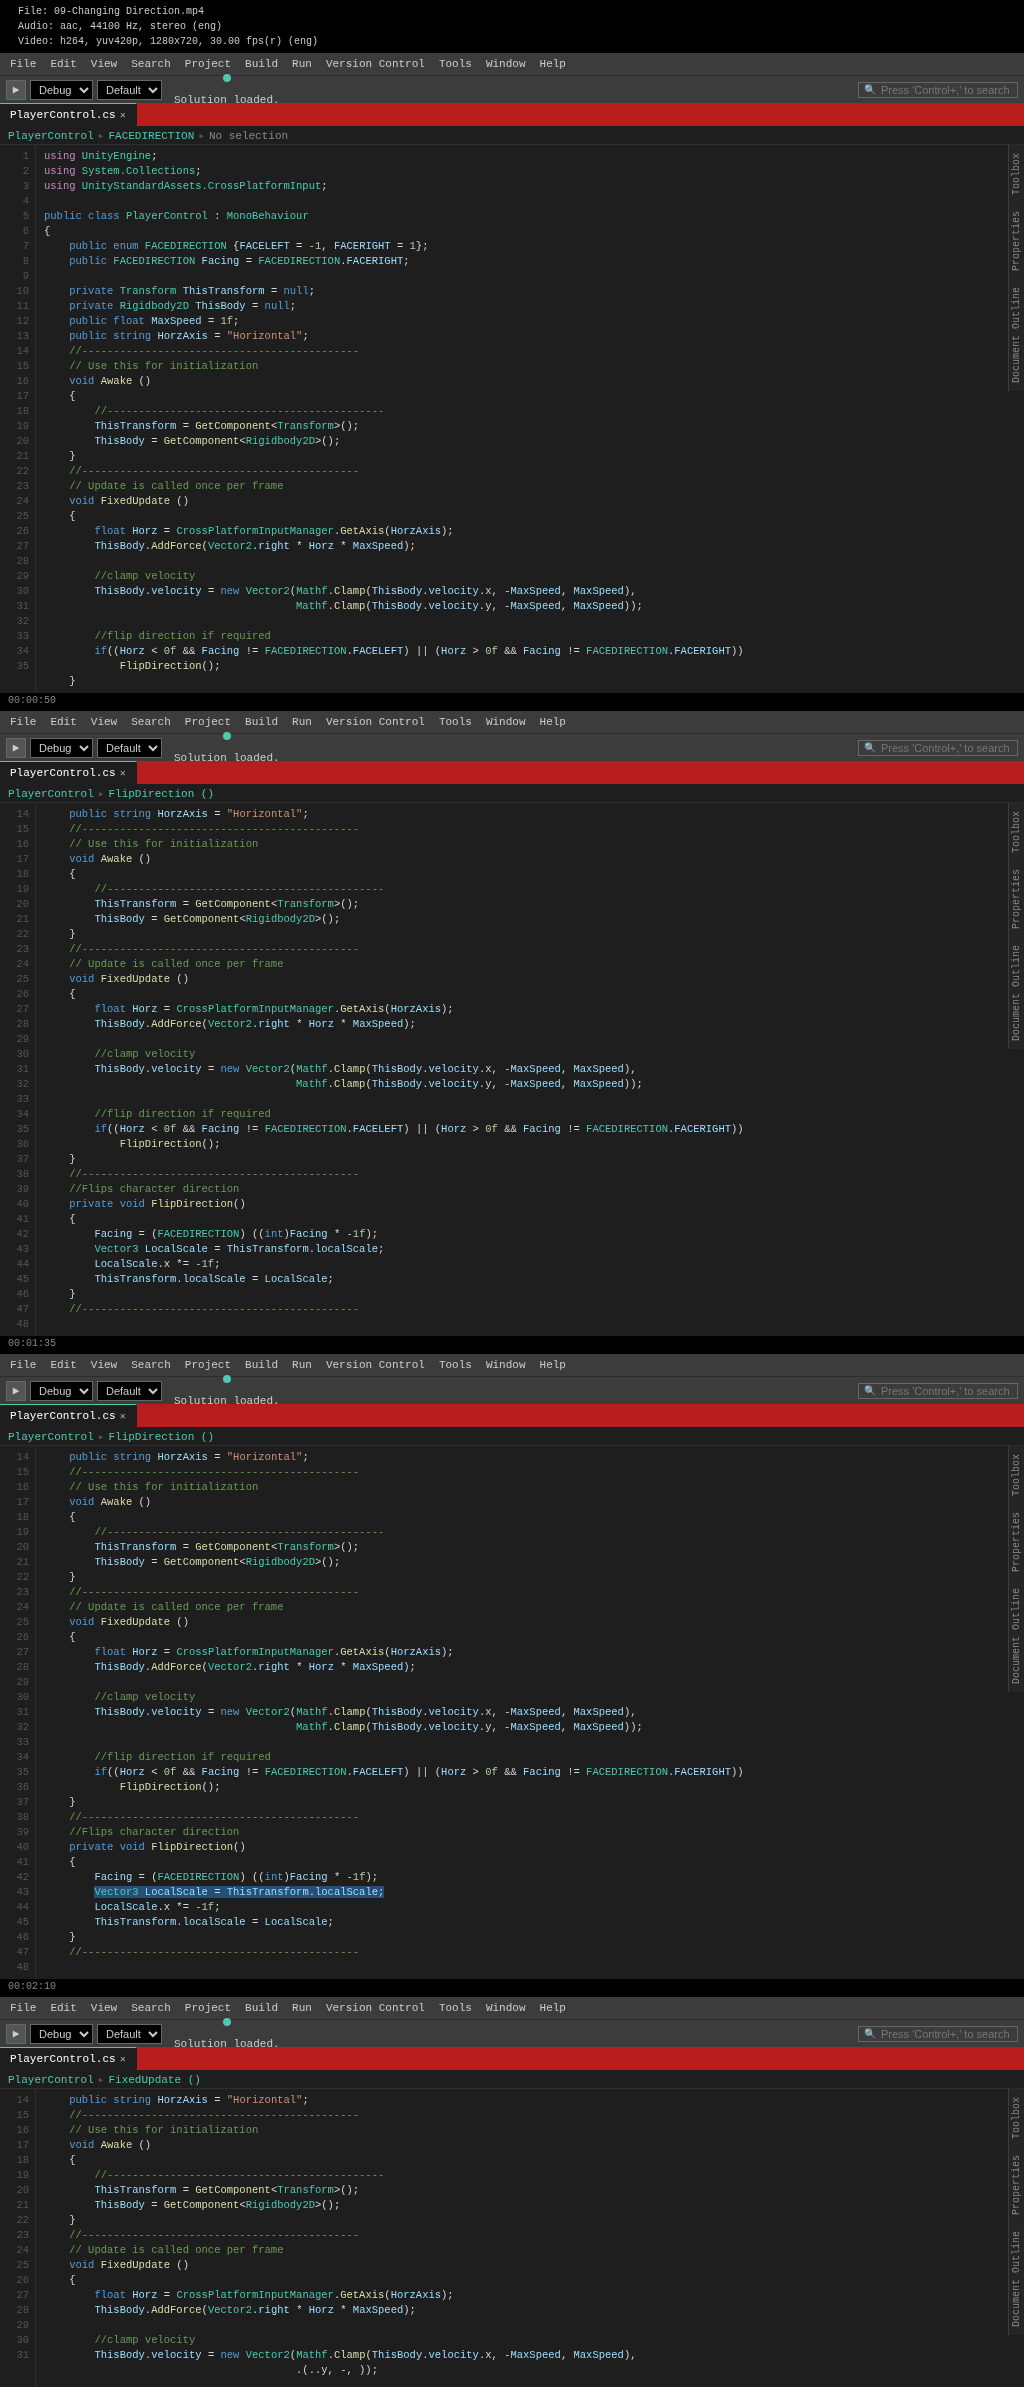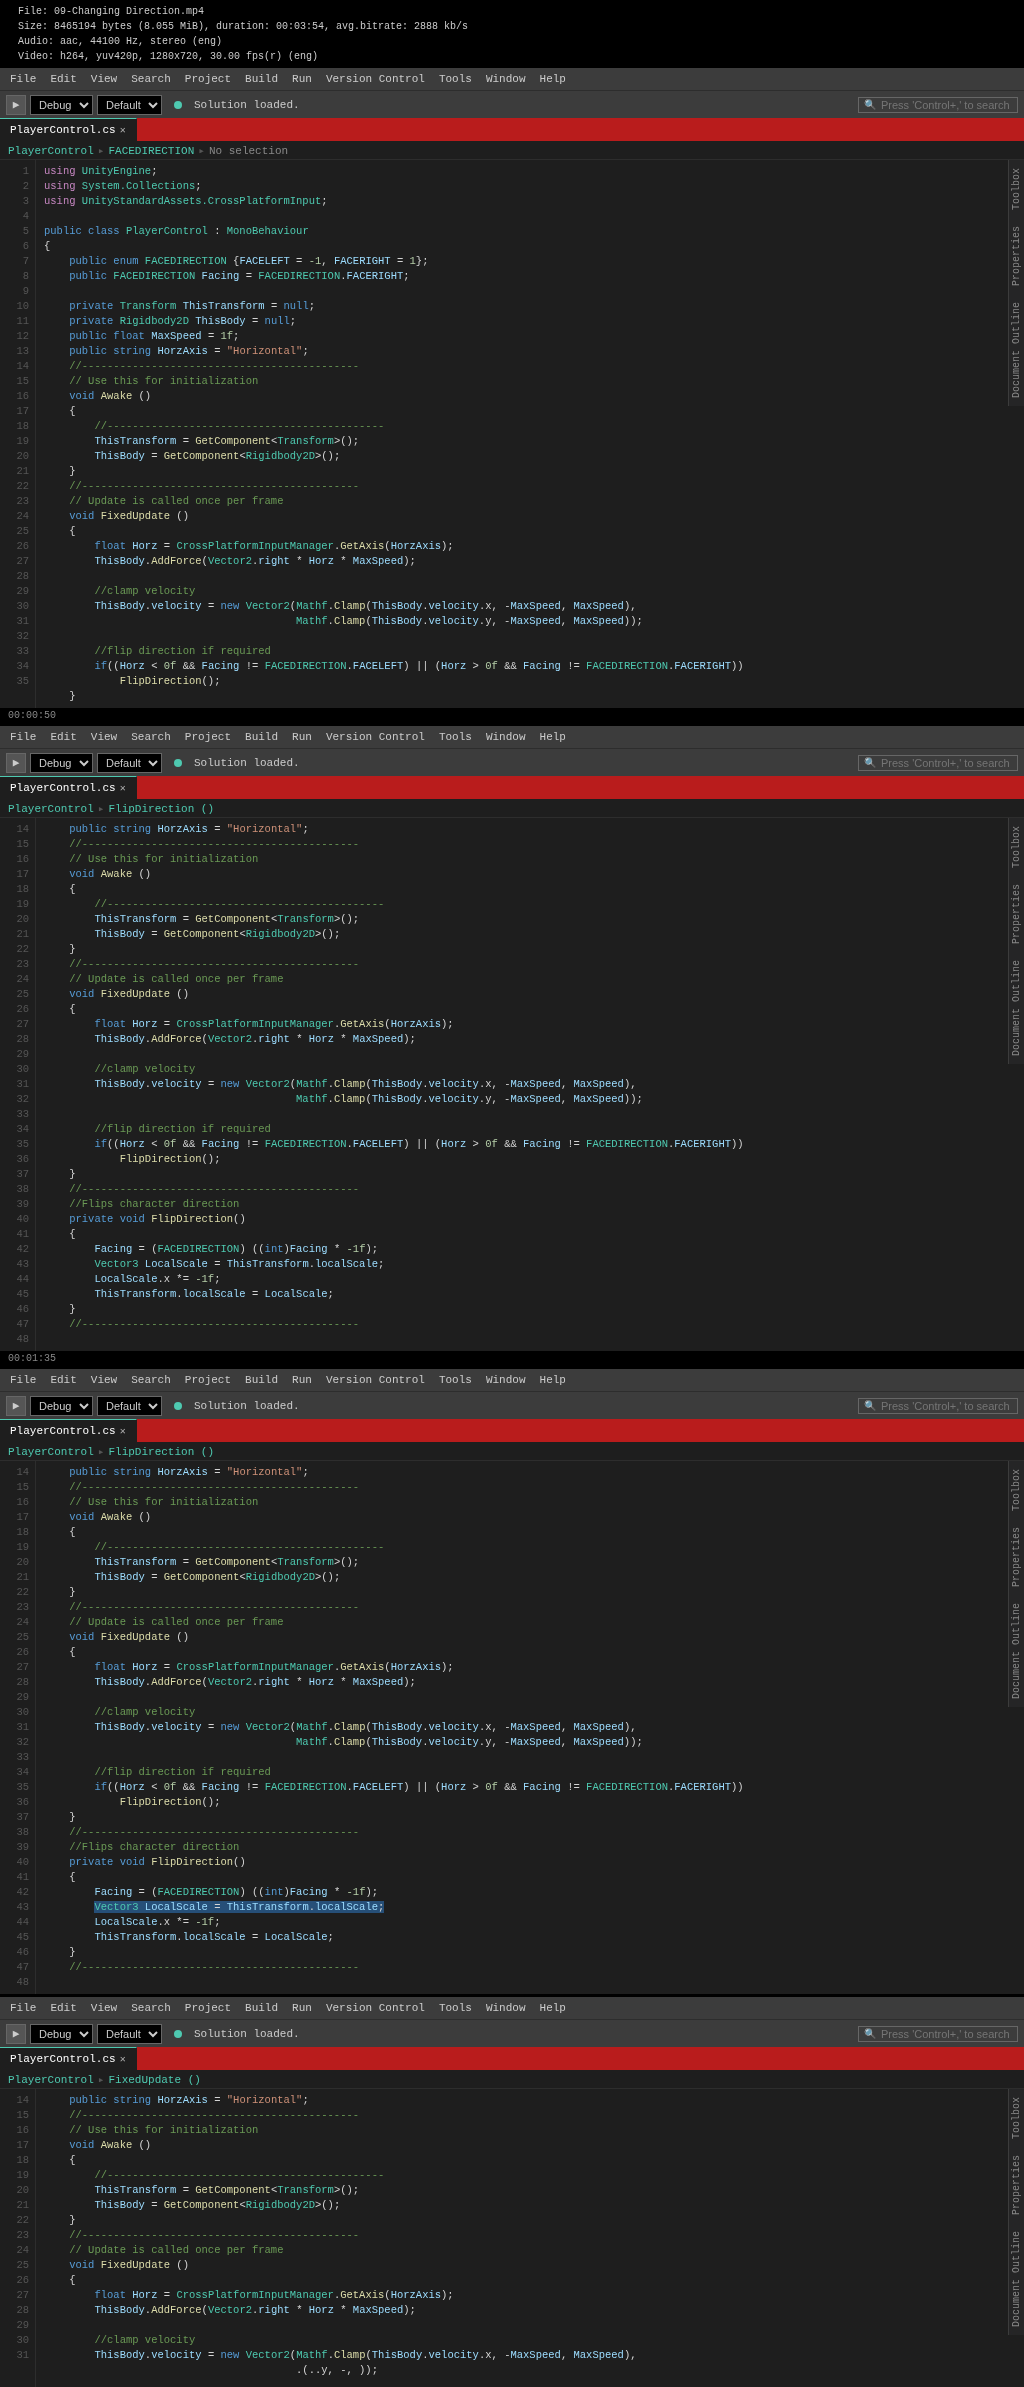--- a/index.html
+++ b/index.html
@@ -65,20 +65,21 @@
       border: 1px solid #666;
       color: #ccc;
       font-size: 11px;
       height: 20px;
       padding: 0 4px;
     }
     .toolbar-status {
       display: flex; align-items: center; gap: 12px;
       color: #ccc; font-size: 11px;
       margin-left: 8px;
+      flex-direction: column;
     }
     .toolbar-status .dot {
       width: 8px; height: 8px;
       background: #4ec9b0;
       border-radius: 50%;
       display: inline-block;
     }
     .toolbar-search {
       margin-left: auto;
       display: flex; align-items: center;
@@ -204,21 +205,20 @@
       text-align: left;
       font-size: 10px;
       padding: 2px 8px;
     }
   </style>
 </head>
 <body>
 
 <div class="video-info">
   <div>File: 09-Changing Direction.mp4</div>
-  <div>Size: 8465194 bytes (8.055 MiB), duration: 00:03:54, avg.bitrate: 2888 kb/s</div>
   <div>Audio: aac, 44100 Hz, stereo (eng)</div>
   <div>Video: h264, yuv420p, 1280x720, 30.00 fps(r) (eng)</div>
 </div>
 
 <div class="ide-panel">
   <div class="menu-bar">
     <span class="menu-item">File</span>
     <span class="menu-item">Edit</span>
     <span class="menu-item">View</span>
     <span class="menu-item">Search</span>
@@ -585,20 +585,21 @@
         <span class="field">ThisTransform</span>.<span class="field">localScale</span> = <span class="field">LocalScale</span>;
     }
     <span class="comment">//--------------------------------------------</span></pre>
     </div>
     <div class="side-tabs">
       <div class="side-tab">Toolbox</div>
       <div class="side-tab">Properties</div>
       <div class="side-tab">Document Outline</div>
     </div>
   </div>
+  <div class="timestamp">00:02:10</div>
 </div>
 
 <div class="ide-panel">
   <div class="menu-bar">
     <span class="menu-item">File</span>
     <span class="menu-item">Edit</span>
     <span class="menu-item">View</span>
     <span class="menu-item">Search</span>
     <span class="menu-item">Project</span>
     <span class="menu-item">Build</span>

